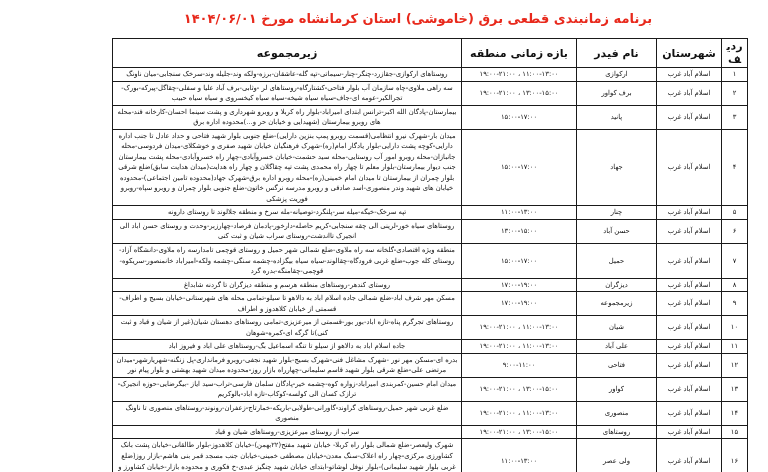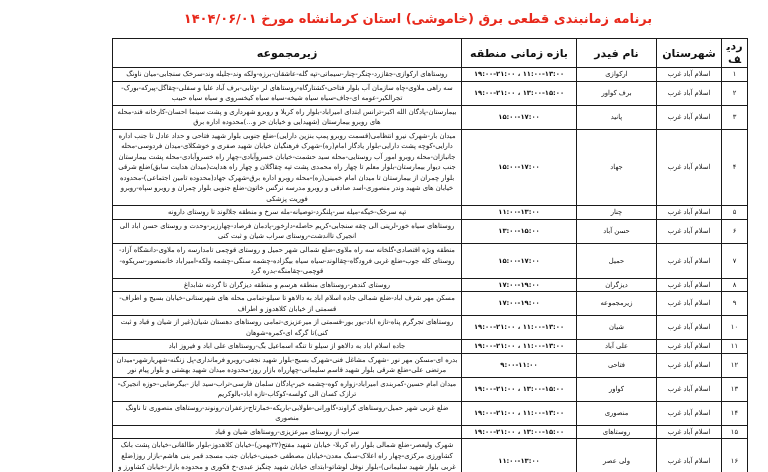--- a/index.html
+++ b/index.html
@@ -41,21 +41,21 @@
     font-weight:bold;
     height:13px;
   }
   table.schedule td{
     font-size:6.8px;
     line-height:1.55;
   }
   .col-row{width:19px;}
   .col-county{width:58px;}
   .col-feeder{width:73px;}
-  .col-time{width:108px;font-weight:bold;}
+  .col-time{width:108px;}
   .col-details{width:342px;}
   td.col-time{font-size:6.5px;letter-spacing:0.2px;white-space:nowrap;}
   td.col-county, td.col-feeder{font-size:7px;}
 </style>
 </head>
 <body>
 
 <div class="title">برنامه زمانبندی قطعی برق (خاموشی) استان کرمانشاه مورخ ۱۴۰۴/۰۶/۰۱</div>
 
 <div class="table-wrap">

